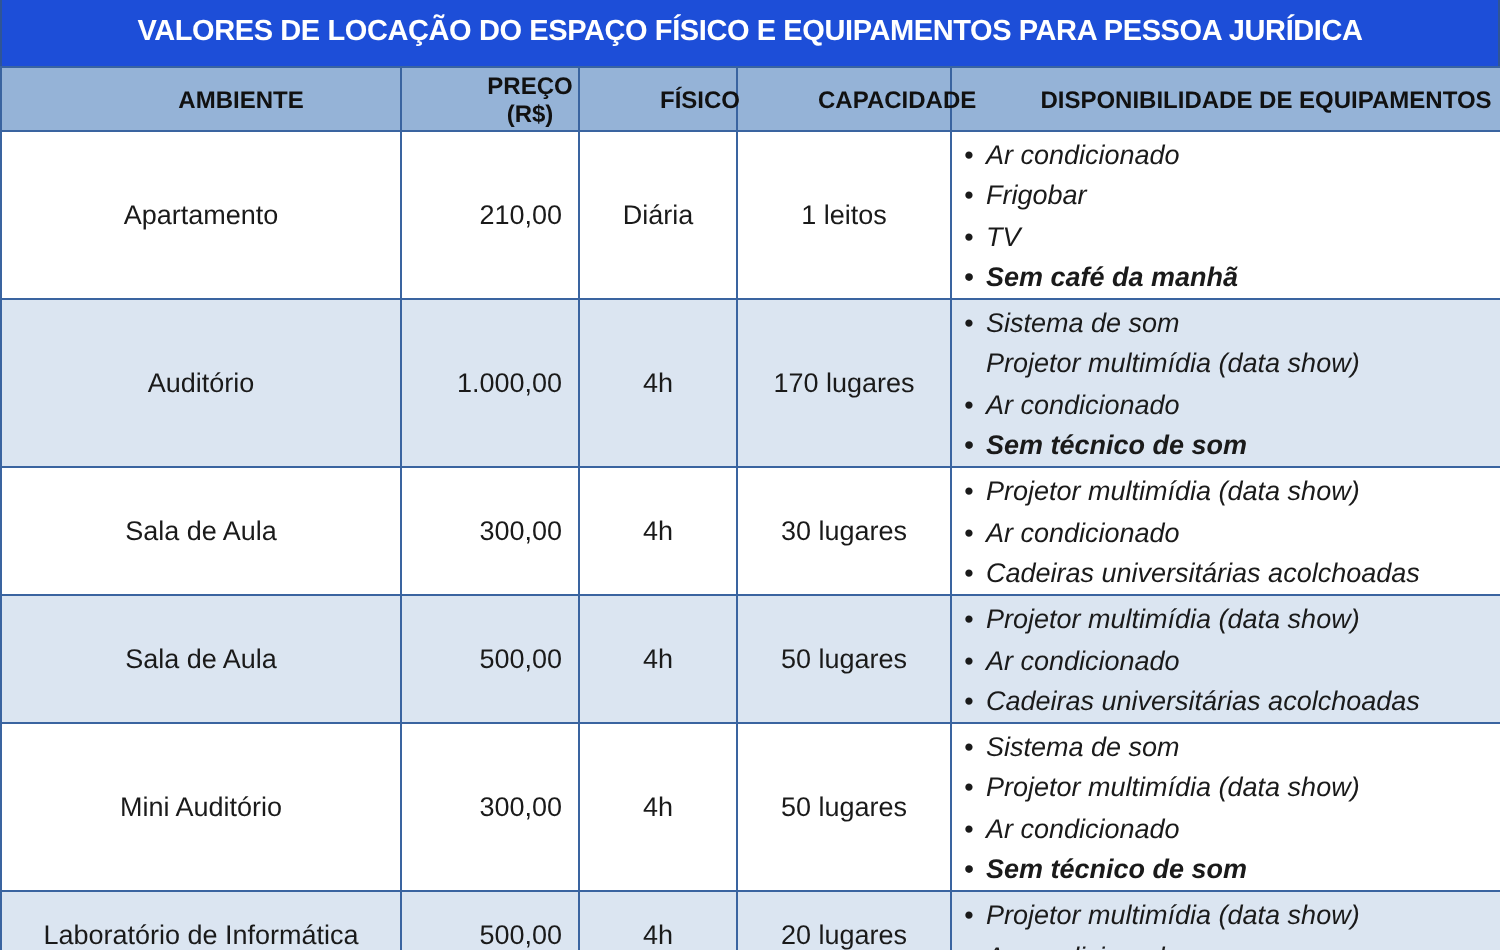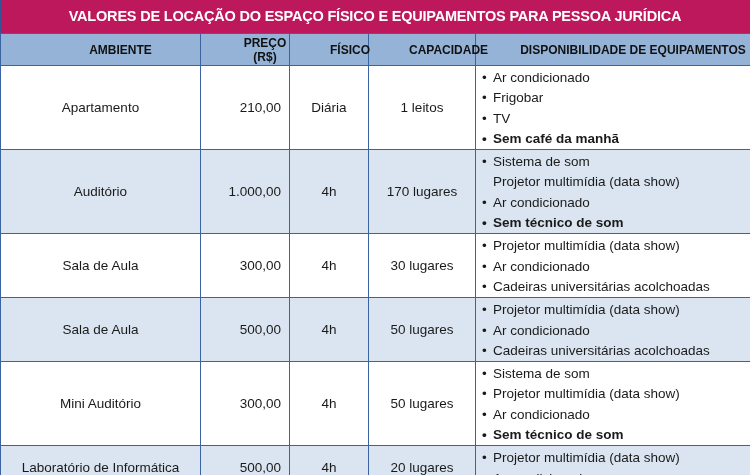--- a/index.html
+++ b/index.html
@@ -1,32 +1,32 @@
 <!DOCTYPE html>
 <html><head>
   <meta charset="utf-8">
   <style>
     html, body { margin: 0; padding: 0; background: #ffffff; }
     body { width: 750px; height: 475px; overflow: hidden; font-family: "Liberation Sans", "DejaVu Sans", sans-serif; color: #1a1a1a; }
     .wrap { position: relative; width: 750px; height: 475px; }
     .title {
-      height: 33px; background: #be185d; color: #ffffff;
+      height: 33px; background: #1d4ed8; color: #ffffff;
       font-weight: bold; font-size: 14.5px; text-align: center; line-height: 33px;
       letter-spacing: -0.2px; border-left: 1px solid #2f5596; border-right: 1px solid #2f5596;
       box-sizing: border-box;
     }
     table { border-collapse: collapse; width: 750px; table-layout: fixed; }
     td, th { border: 1.5px solid #3a64a0; padding: 0; box-sizing: border-box; font-size: 13.5px; }
     th { background: #95b3d7; height: 32px; font-weight: bold; font-size: 12px; color: #111; text-align: center; padding-left: 40px; }
     tr.alt td { background: #dbe5f1; }
     tr.plain td { background: #ffffff; }
     td.c { text-align: center; }
     td.r { text-align: right; padding-right: 8px; }
     td.eq { padding-left: 6px; vertical-align: top; padding-top: 2px; }
-    .eq-line { height: 20.3px; line-height: 20.3px; white-space: nowrap; }
+    .eq-line { height: 20.3px; line-height: 20.3px; white-space: nowrap; font-style: italic; }
     .eq-line .bullet { display: inline-block; width: 11px; }
     .eq-line.bold { font-weight: bold; }
     .eq-line.cont { padding-left: 11px; }
   </style>
 </head>
 <body>
 
 <div class="wrap">
   <div class="title">VALORES DE LOCAÇÃO DO ESPAÇO FÍSICO E EQUIPAMENTOS PARA PESSOA JURÍDICA</div>
   <table>

